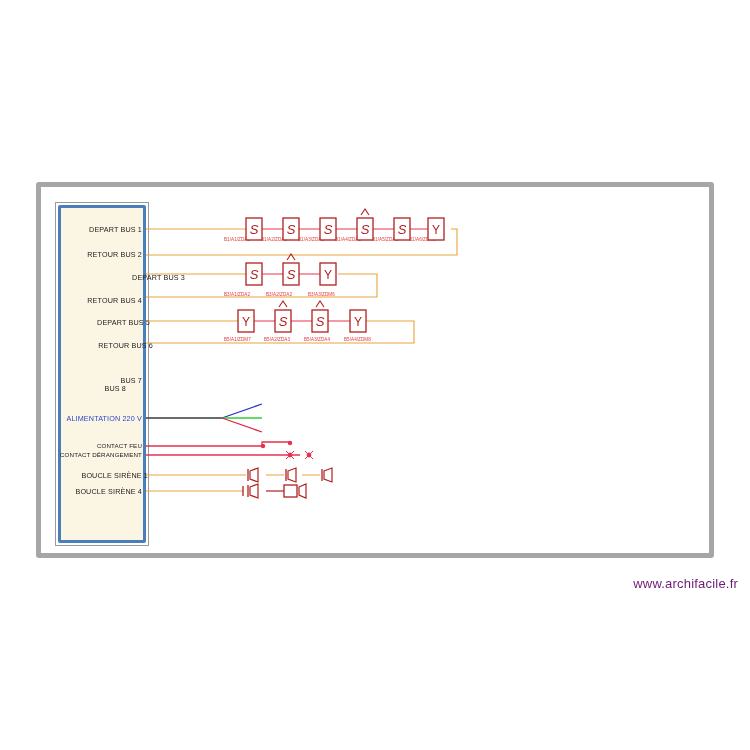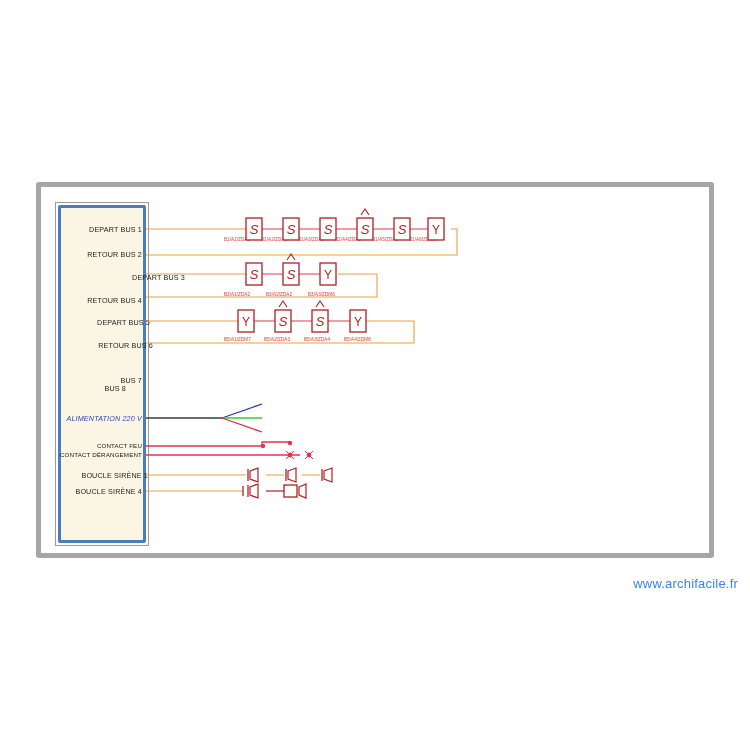--- a/index.html
+++ b/index.html
@@ -56,36 +56,35 @@
     position: absolute;
     text-align: right;
     font-size: 7.2px;
     color: #1a1a1a;
     letter-spacing: 0.15px;
     white-space: nowrap;
     line-height: 1;
   }
   .row-label.blue {
     color: #2c46c8;
-    font-style: italic;
   }
   .tag {
     position: absolute;
     font-size: 4.6px;
     color: #e03a3a;
     white-space: nowrap;
     letter-spacing: 0.05px;
     line-height: 1;
   }
   .footer {
     position: absolute;
     right: 12px;
     top: 576px;
     font-size: 13px;
-    color: #3b82f6;
+    color: #701a75;
     letter-spacing: 0.2px;
   }
   svg { display: block; }
   text { font-family: "Liberation Sans", sans-serif; }
 </style>
 </head>
 <body>
 
 <div class="outer-frame"></div>
 <div class="panel-inner-edge"></div>

